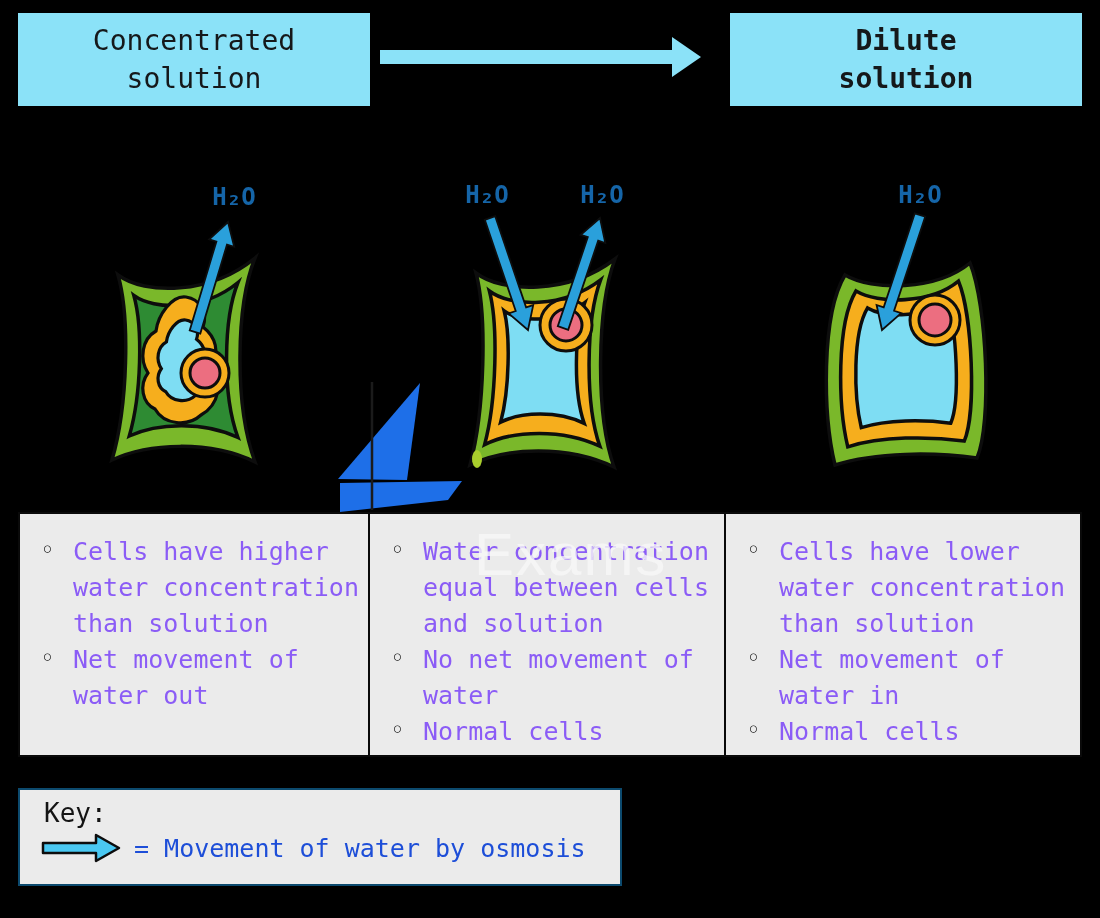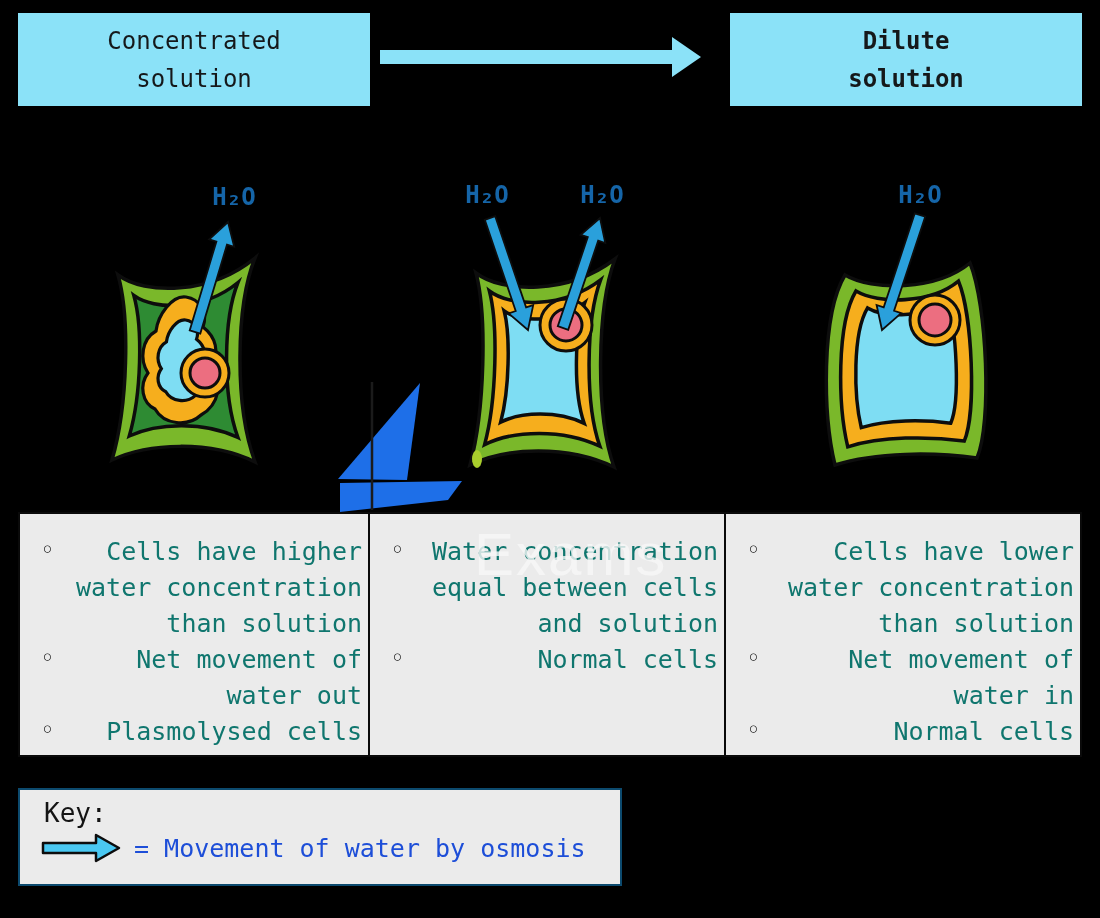--- a/index.html
+++ b/index.html
@@ -4,21 +4,21 @@
 <style>
   html,body{margin:0;padding:0;background:#000;}
   #stage{
     position:relative;width:1100px;height:918px;background:#000;
     font-family:"DejaVu Sans Mono",monospace;overflow:hidden;border-radius:14px;
   }
   
   .hdr-box{
     position:absolute;top:13px;height:93px;width:352px;background:#8BE2F8;
     display:flex;flex-direction:column;justify-content:center;align-items:center;
-    color:#15181a;font-size:24px;line-height:38px;font-weight:500;
+    color:#15181a;font-size:28px;line-height:38px;font-weight:500;
   }
   .hdr-left{left:18px;}
   .hdr-right{left:730px;font-weight:bold;}
   .flow-arrow{position:absolute;left:380px;top:34px;}
   
   .cellsvg{position:absolute;}
   .h2o{fill:#1565A8;font-family:"DejaVu Sans Mono",monospace;font-size:24px;font-weight:bold;}
   
   .wm-logo{position:absolute;left:330px;top:380px;z-index:1;}
   .wm-text{
@@ -31,22 +31,22 @@
     position:absolute;top:512px;height:245px;background:#EBEBEB;
     border:2px solid #0a0a0a;box-sizing:border-box;z-index:2;
   }
   .panel-1{left:18px;width:352px;}
   .panel-2{left:368px;width:358px;}
   .panel-3{left:724px;width:358px;}
   .panel ul{
     position:relative;z-index:4;list-style:none;margin:0;padding:20px 6px 0 16px;
   }
   .panel li{
-    position:relative;padding-left:37px;color:#0f766e;
-    font-size:25px;line-height:36px;text-align:right;
+    position:relative;padding-left:37px;color:#8b5cf6;
+    font-size:25px;line-height:36px;
   }
   .panel li::before{
     content:"◦";position:absolute;left:4px;top:-2px;font-size:24px;color:#141414;
   }
   .panel li span{white-space:pre-line;}
   
   .keybox{
     position:absolute;left:18px;top:788px;width:604px;height:98px;
     background:#EBEBEB;border:2px solid #0c4a6e;box-sizing:border-box;z-index:2;
   }
@@ -115,28 +115,29 @@
     <text class="h2o" x="120" y="38" text-anchor="middle">H₂O</text>
   </svg>
 
   <div class="panel panel-1">
     <ul>
       <li><span>Cells have higher
 water concentration
 than solution</span></li>
       <li><span>Net movement of
 water out</span></li>
-      <li><span>Plasmolysed cells</span></li>
     </ul>
   </div>
   <div class="panel panel-2">
     <ul>
       <li><span>Water concentration
 equal between cells
 and solution</span></li>
+      <li><span>No net movement of
+water</span></li>
       <li><span>Normal cells</span></li>
     </ul>
   </div>
   <div class="panel panel-3">
     <ul>
       <li><span>Cells have lower
 water concentration
 than solution</span></li>
       <li><span>Net movement of
 water in</span></li>

